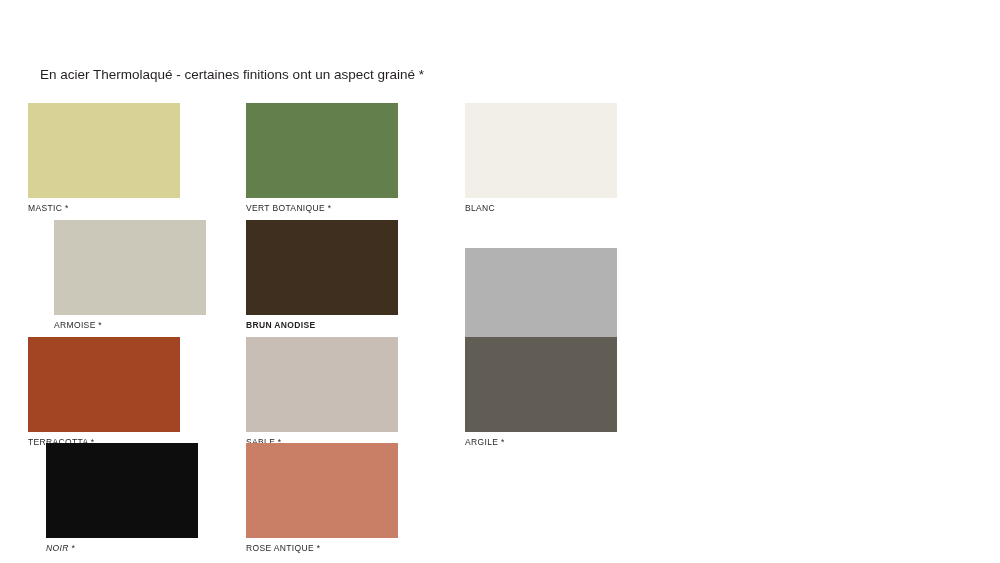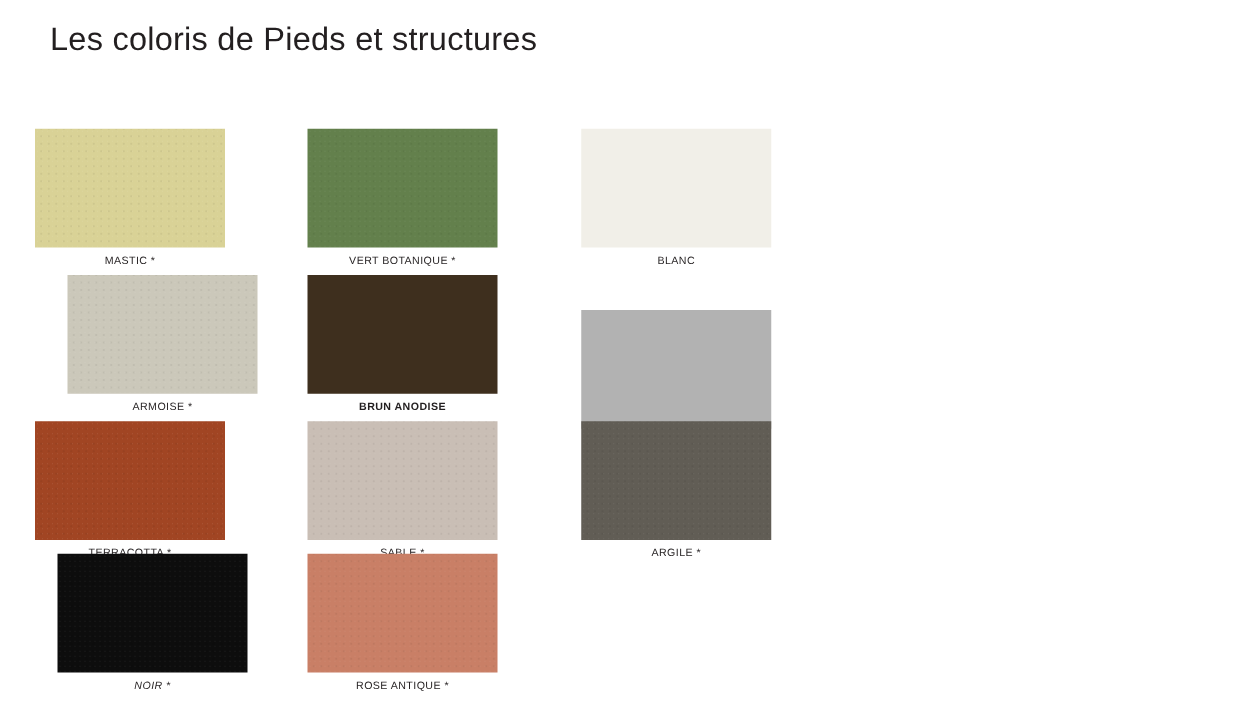--- a/index.html
+++ b/index.html
@@ -50,21 +50,20 @@
   .swatch-grid {
     position: absolute;
     left: 28px;
     top: 103px;
     width: 700px;
   }
 
   .swatch-cell {
     position: absolute;
     width: 152px;
-    text-align: center;
   }
 
   .swatch-chip {
     width: 152px;
     height: 95px;
     display: block;
     position: relative;
     overflow: hidden;
   }
 
@@ -90,22 +89,22 @@
     text-transform: uppercase;
     white-space: nowrap;
     line-height: 1.1;
   }
 </style>
 </head>
 <body>
 
 <div class="page">
 
-  <h1 class="page-title">Les coloris de Pieds et structures</h1>
 
+  <p class="page-subtitle">En acier Thermolaqué - certaines finitions ont un aspect grainé *</p>
 
   <div class="swatch-grid">
       <div class="swatch-cell" style="left: 0px; top: 0px;">
         <div class="swatch-chip grained-soft" style="background: rgb(217, 210, 150); width: 152px; height: 95px;"></div>
         <span class="swatch-label">MASTIC *</span>
       </div>
       <div class="swatch-cell" style="left: 218px; top: 0px;">
         <div class="swatch-chip grained-soft" style="background: rgb(99, 128, 76); width: 152px; height: 95px;"></div>
         <span class="swatch-label">VERT BOTANIQUE *</span>
       </div>

